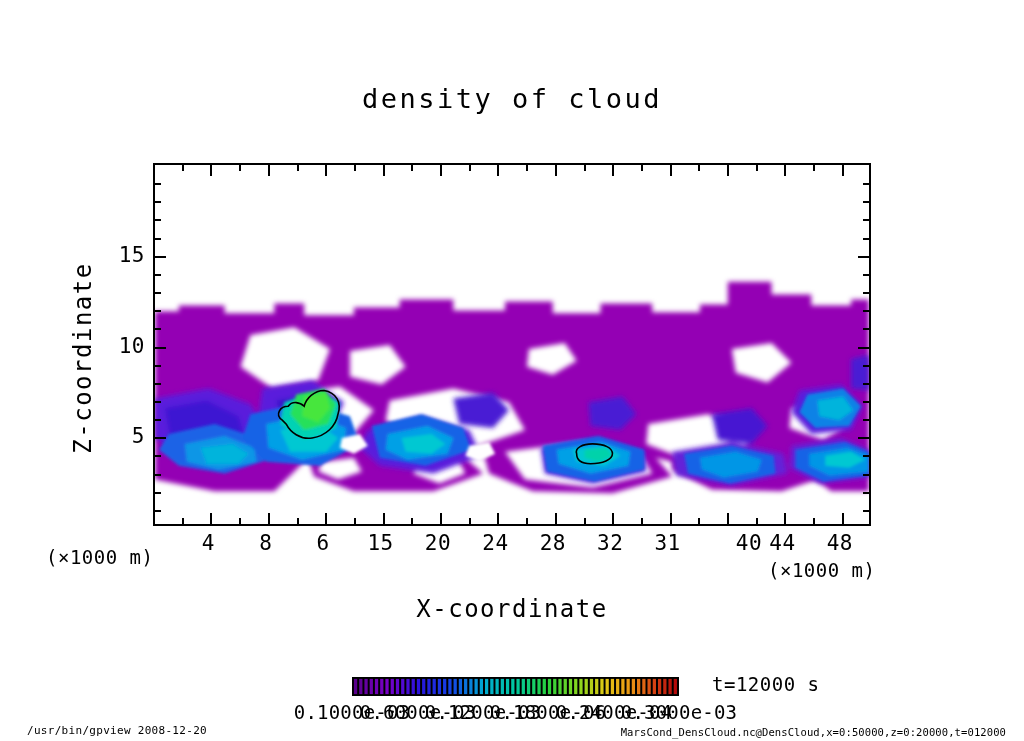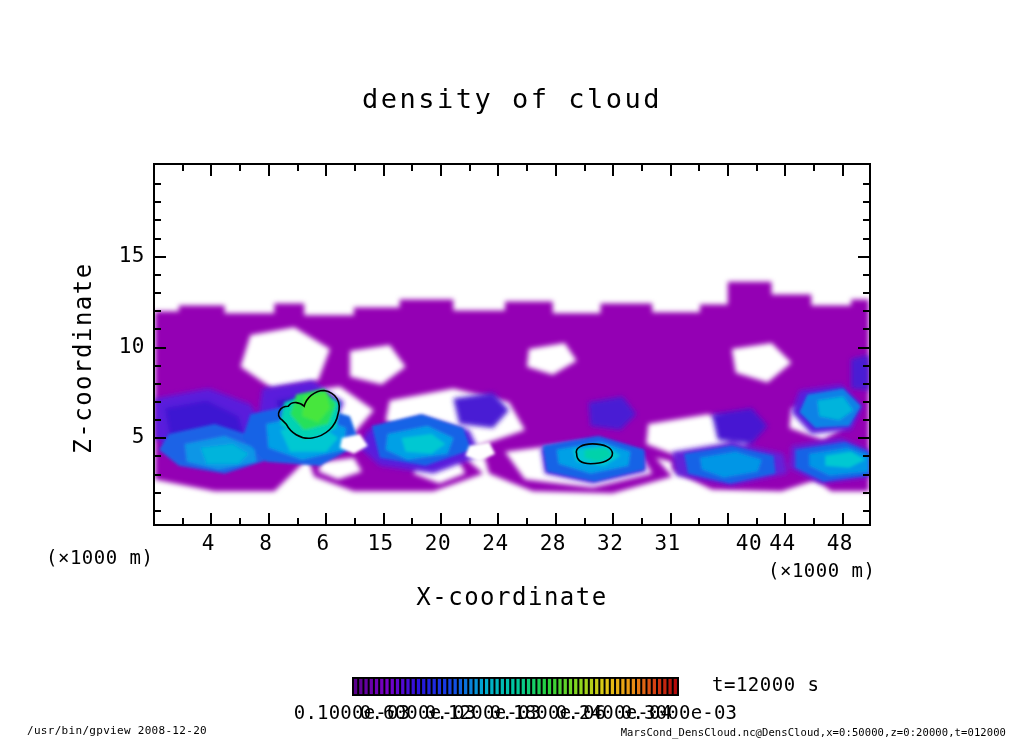--- a/index.html
+++ b/index.html
@@ -95,21 +95,21 @@
     width: 230px;
     text-align: center;
     font-size: 24px;
     letter-spacing: 1.5px;
     transform: rotate(-90deg);
     white-space: nowrap;
   }
   #x-axis-title {
     position: absolute;
     left: 153px;
-    top: 583px;
+    top: 595px;
     width: 718px;
     text-align: center;
     font-size: 24px;
     letter-spacing: 1.5px;
     white-space: nowrap;
   }
   #x-unit-left {
     position: absolute;
     left: 46px;
     top: 546px;

